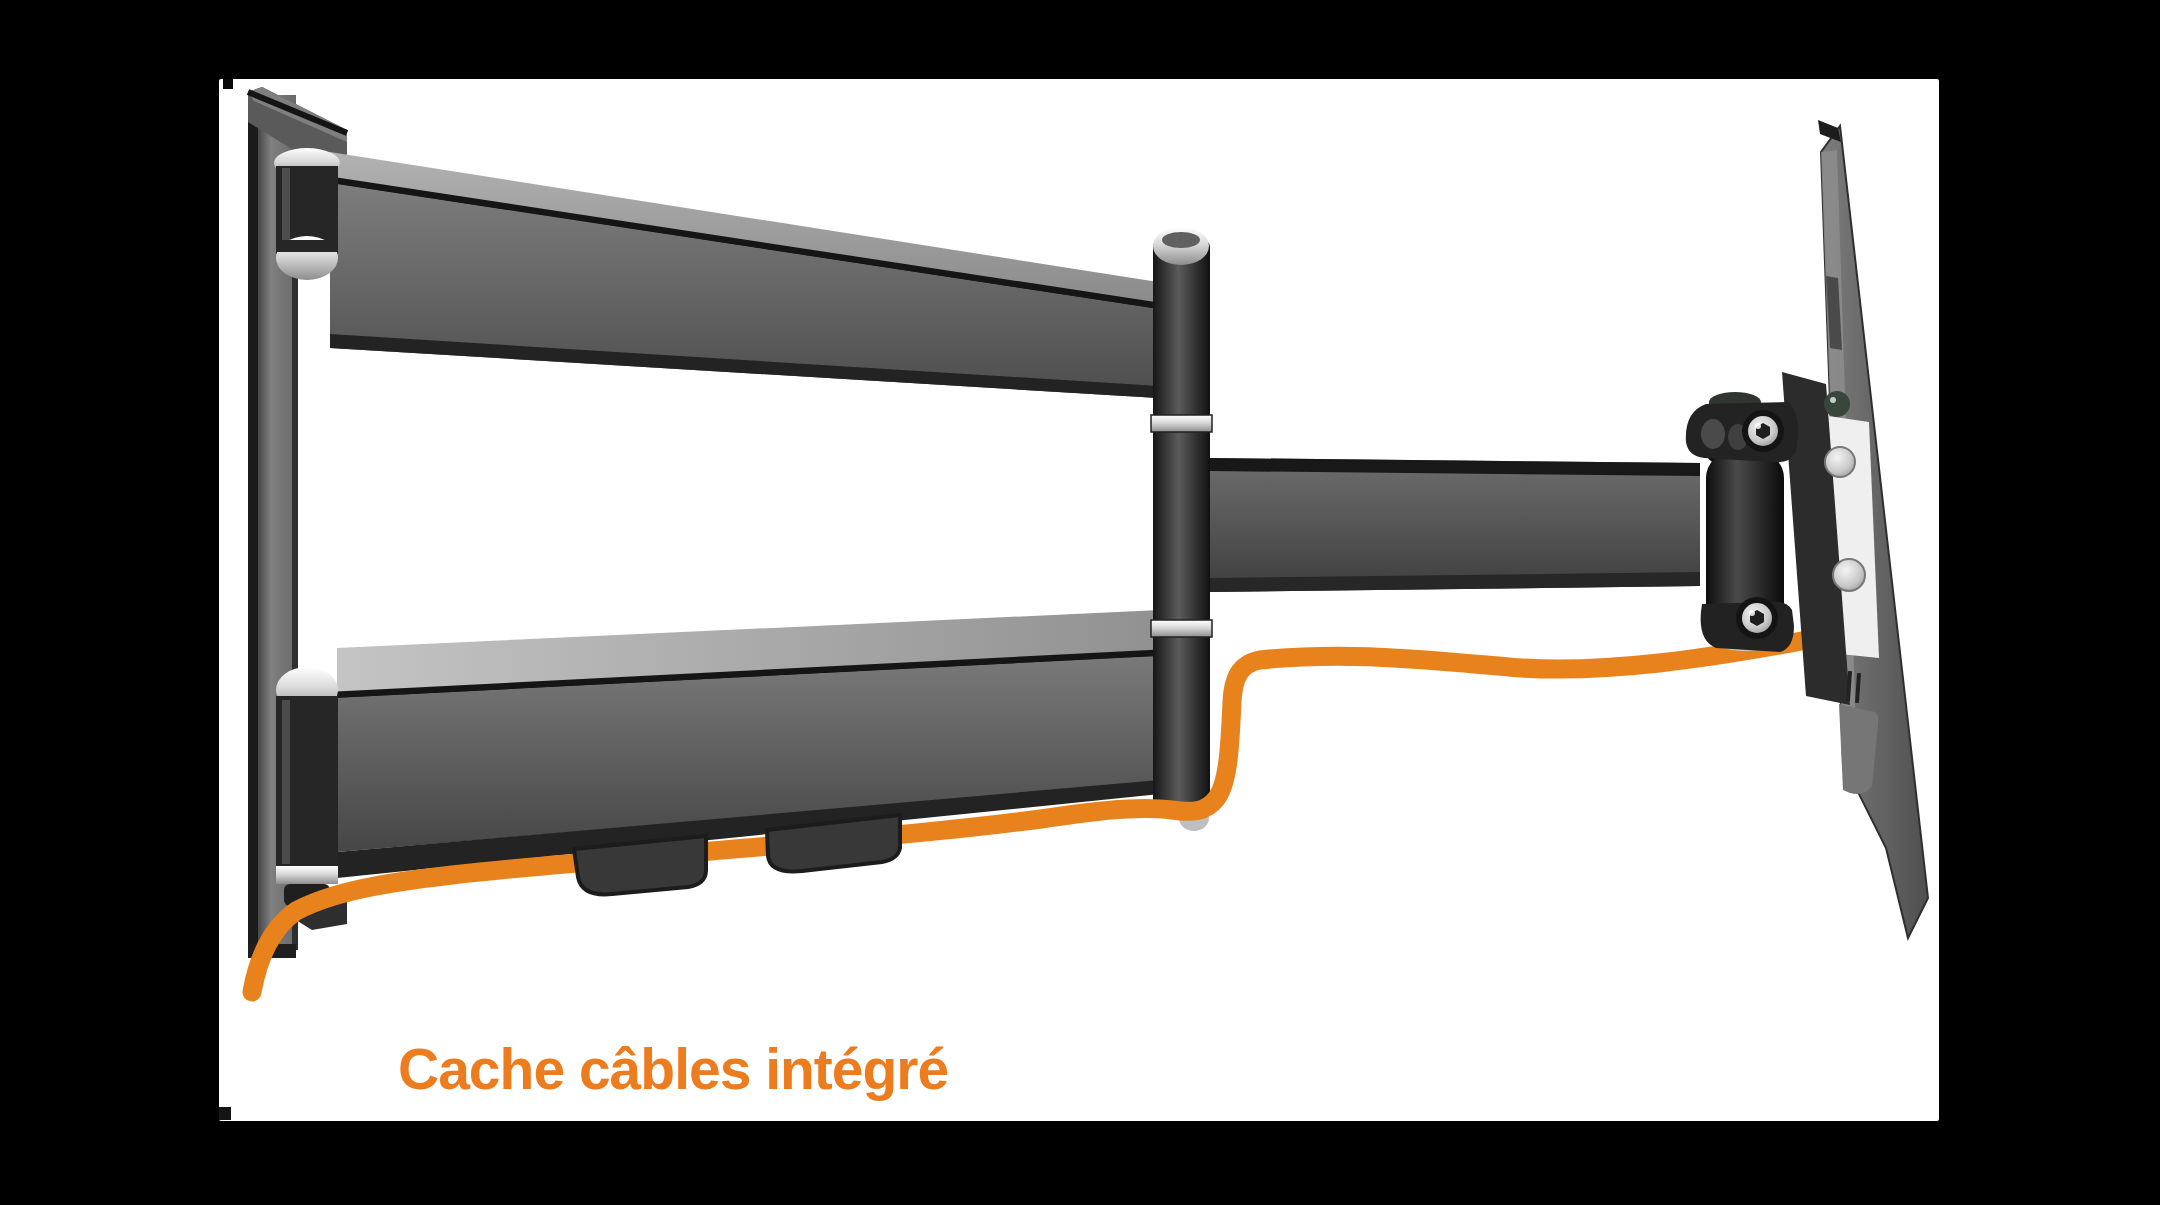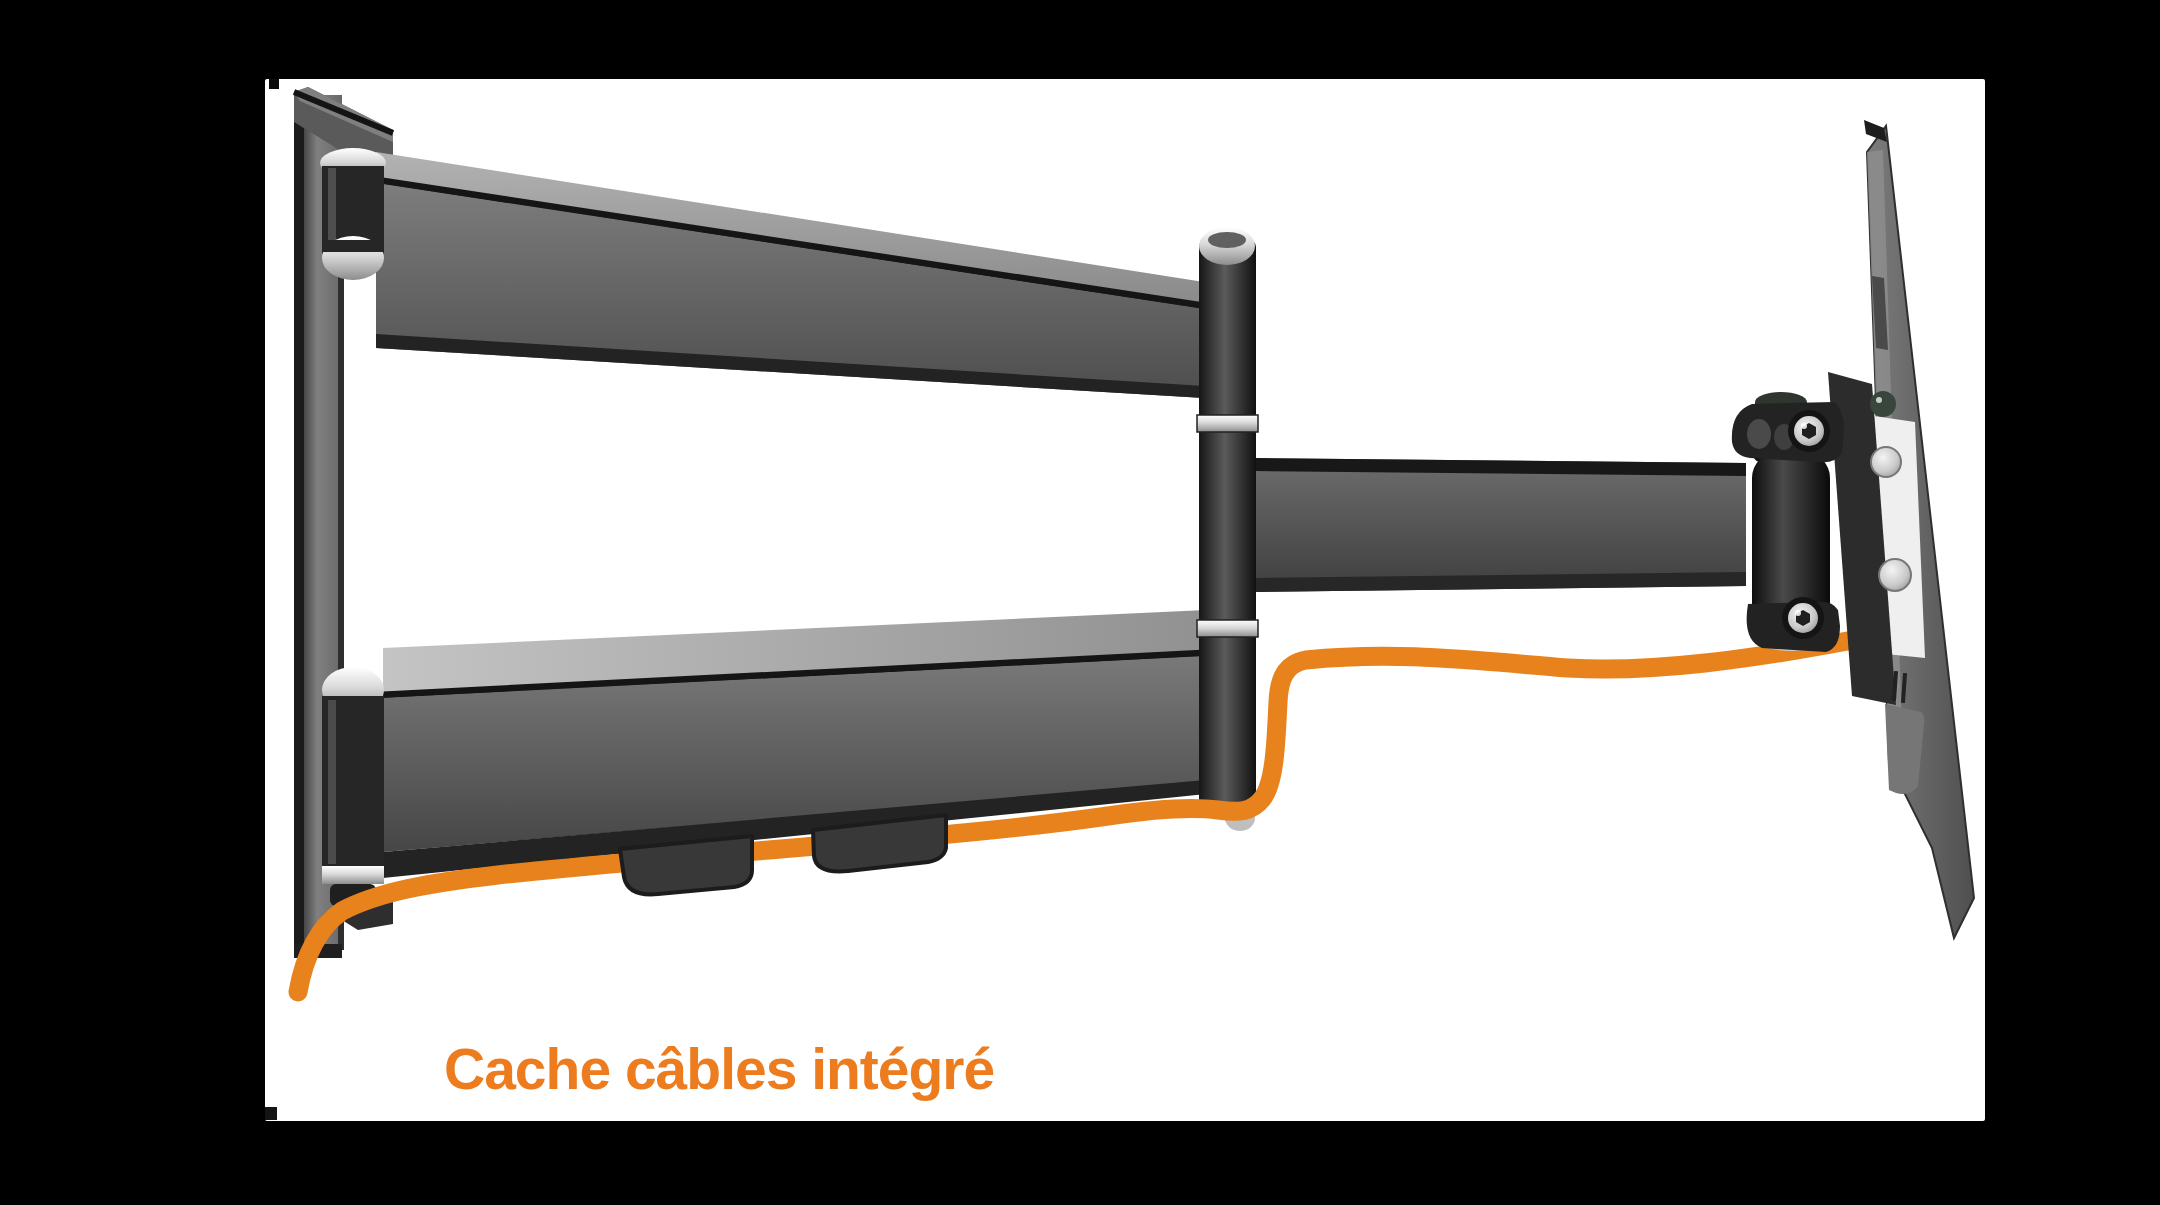--- a/index.html
+++ b/index.html
@@ -1,18 +1,18 @@
 <!DOCTYPE html>
 <html><head>
 <meta charset="utf-8">
 <style>
   html,body{margin:0;padding:0;background:#000;}
   body{width:2160px;height:1205px;position:relative;overflow:hidden;
        font-family:"Liberation Sans",sans-serif;}
-  .stage{position:absolute;inset:0;margin-left:46px;}
+  .stage{position:absolute;inset:0;}
   svg{display:block;}
   .caption-text{font-family:"Liberation Sans","DejaVu Sans",sans-serif;
                 font-weight:bold;font-size:57px;letter-spacing:-1px;}
 </style>
 </head>
 <body>
 
 <div class="stage">
 <svg width="2160" height="1205" viewBox="0 0 2160 1205" xmlns="http://www.w3.org/2000/svg">
   <defs>

